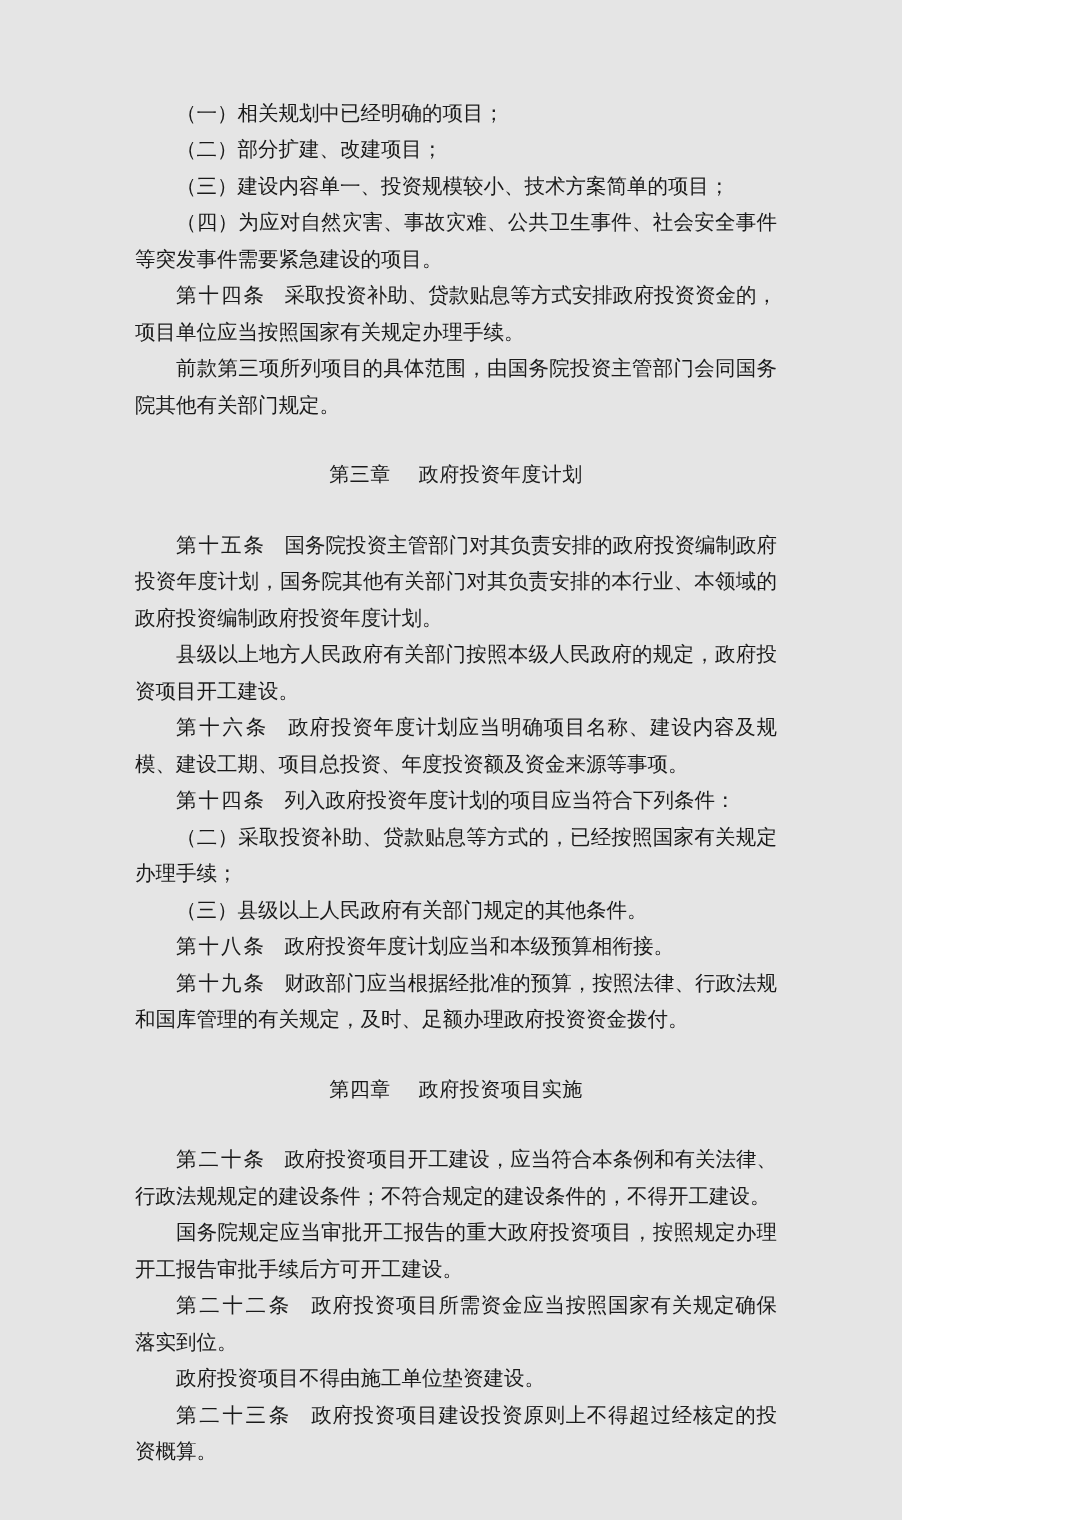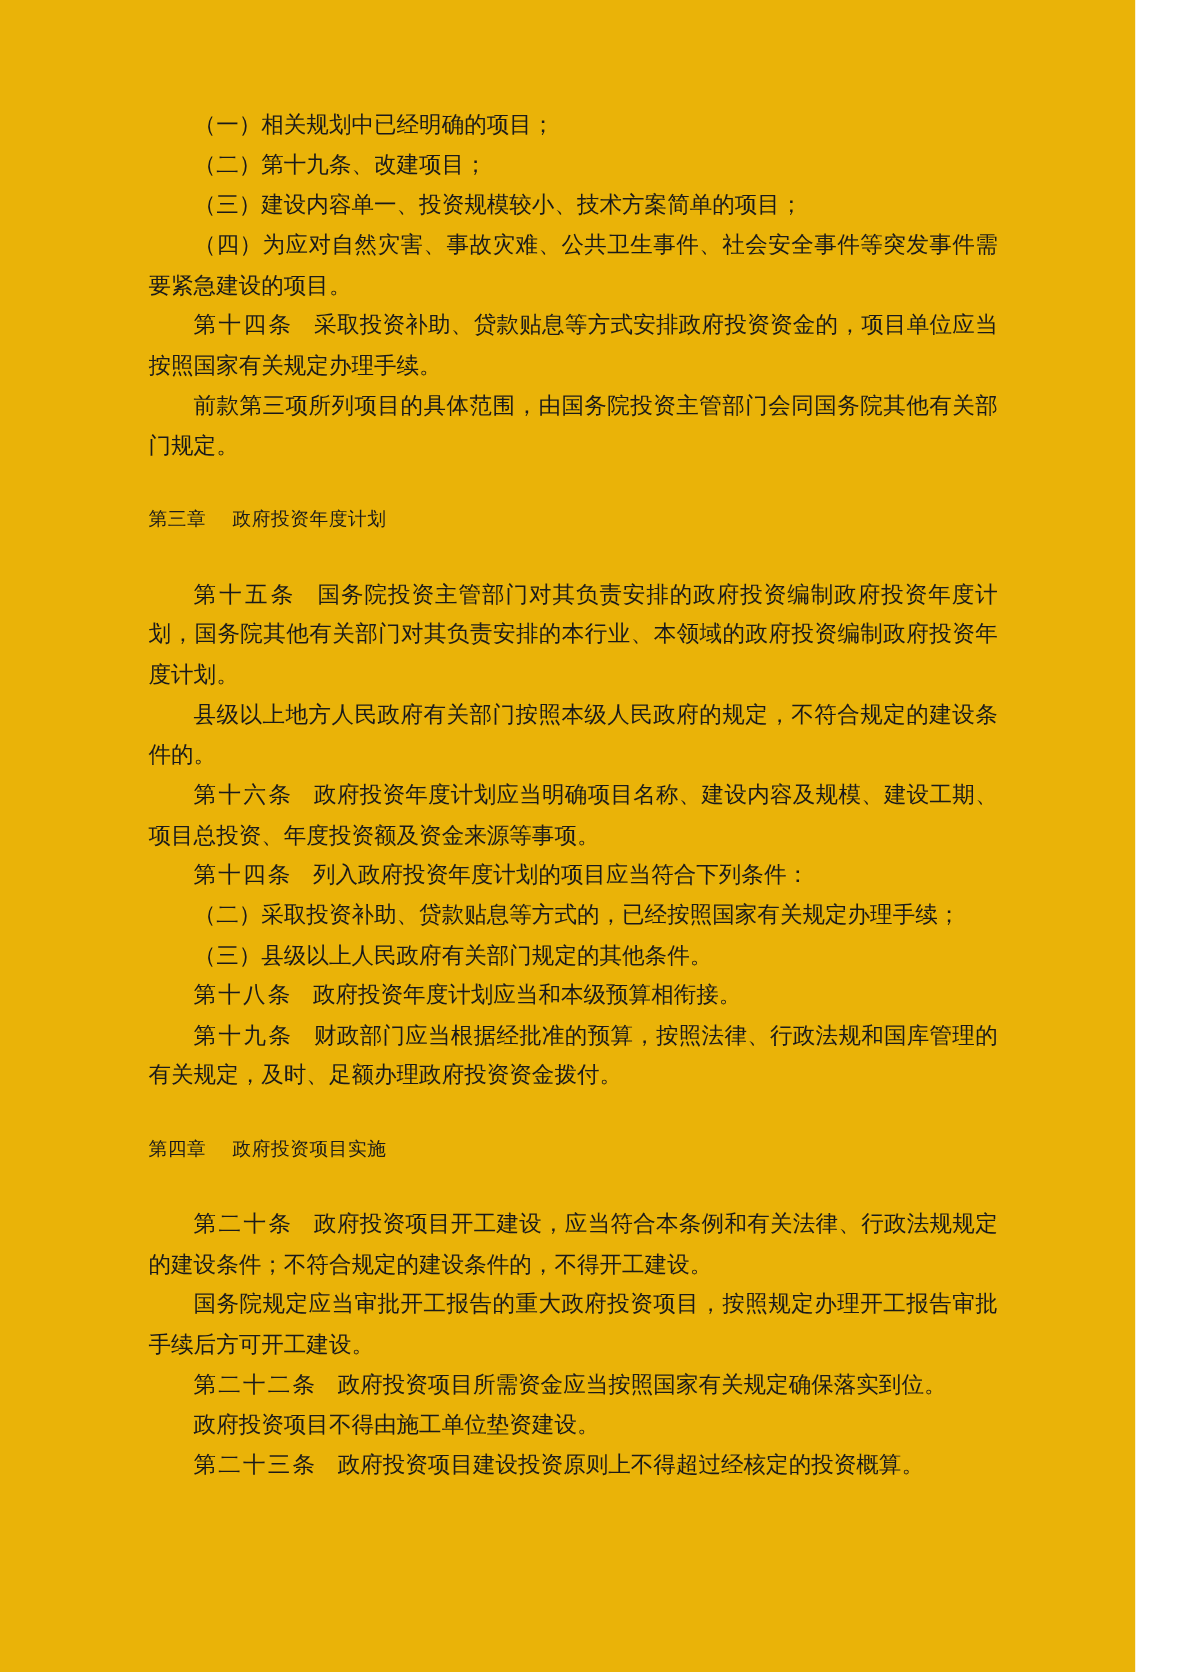--- a/index.html
+++ b/index.html
@@ -1,23 +1,23 @@
 <!DOCTYPE html>
 <html><head>
 <meta charset="utf-8">
 <style>
   html, body {
     margin: 0;
     padding: 0;
     background: #ffffff;
   }
   .page {
-    width: 1032px;
+    width: 902px;
     height: 1520px;
-    background: #eab308;
+    background: #e5e5e5;
     position: relative;
     box-sizing: border-box;
     padding: 95px 125px 60px 135px;
     font-family: "DejaVu Serif", "Liberation Serif", serif;
     color: #1a1a1a;
   }
   .doc-body {
     font-size: 20.5px;
     line-height: 1.78;
     text-align: justify;
@@ -27,52 +27,52 @@
     margin: 0;
     padding: 0;
   }
   .para {
     text-indent: 2em;
   }
   .para-item {
     text-indent: 2em;
   }
   .chapter-title {
-    text-align: left;
+    text-align: center;
     margin-top: 34px;
     margin-bottom: 34px;
-    font-size: 17px;
+    font-size: 20px;
     letter-spacing: 0.5px;
   }
   .chapter-title .ch-gap {
     display: inline-block;
     width: 1.4em;
   }
   .art-label {
     letter-spacing: 2px;
   }
   .art-gap {
     display: inline-block;
     width: 0.9em;
   }
 </style>
 </head>
 <body>
 
 <div class="page">
   <div class="doc-body" id="doc-body">
       <p class="para-item">（一）相关规划中已经明确的项目；</p>
-      <p class="para-item">（二）第十九条、改建项目；</p>
+      <p class="para-item">（二）部分扩建、改建项目；</p>
       <p class="para-item">（三）建设内容单一、投资规模较小、技术方案简单的项目；</p>
       <p class="para-item">（四）为应对自然灾害、事故灾难、公共卫生事件、社会安全事件等突发事件需要紧急建设的项目。</p>
       <p class="para"><span class="art-label">第十四条</span><span class="art-gap"></span><span>采取投资补助、贷款贴息等方式安排政府投资资金的，项目单位应当按照国家有关规定办理手续。</span></p>
       <p class="para">前款第三项所列项目的具体范围，由国务院投资主管部门会同国务院其他有关部门规定。</p>
       <p class="chapter-title"><span>第三章</span><span class="ch-gap"></span><span>政府投资年度计划</span></p>
       <p class="para"><span class="art-label">第十五条</span><span class="art-gap"></span><span>国务院投资主管部门对其负责安排的政府投资编制政府投资年度计划，国务院其他有关部门对其负责安排的本行业、本领域的政府投资编制政府投资年度计划。</span></p>
-      <p class="para">县级以上地方人民政府有关部门按照本级人民政府的规定，不符合规定的建设条件的。</p>
+      <p class="para">县级以上地方人民政府有关部门按照本级人民政府的规定，政府投资项目开工建设。</p>
       <p class="para"><span class="art-label">第十六条</span><span class="art-gap"></span><span>政府投资年度计划应当明确项目名称、建设内容及规模、建设工期、项目总投资、年度投资额及资金来源等事项。</span></p>
       <p class="para"><span class="art-label">第十四条</span><span class="art-gap"></span><span>列入政府投资年度计划的项目应当符合下列条件：</span></p>
       <p class="para-item">（二）采取投资补助、贷款贴息等方式的，已经按照国家有关规定办理手续；</p>
       <p class="para-item">（三）县级以上人民政府有关部门规定的其他条件。</p>
       <p class="para"><span class="art-label">第十八条</span><span class="art-gap"></span><span>政府投资年度计划应当和本级预算相衔接。</span></p>
       <p class="para"><span class="art-label">第十九条</span><span class="art-gap"></span><span>财政部门应当根据经批准的预算，按照法律、行政法规和国库管理的有关规定，及时、足额办理政府投资资金拨付。</span></p>
       <p class="chapter-title"><span>第四章</span><span class="ch-gap"></span><span>政府投资项目实施</span></p>
       <p class="para"><span class="art-label">第二十条</span><span class="art-gap"></span><span>政府投资项目开工建设，应当符合本条例和有关法律、行政法规规定的建设条件；不符合规定的建设条件的，不得开工建设。</span></p>
       <p class="para">国务院规定应当审批开工报告的重大政府投资项目，按照规定办理开工报告审批手续后方可开工建设。</p>
       <p class="para"><span class="art-label">第二十二条</span><span class="art-gap"></span><span>政府投资项目所需资金应当按照国家有关规定确保落实到位。</span></p>

